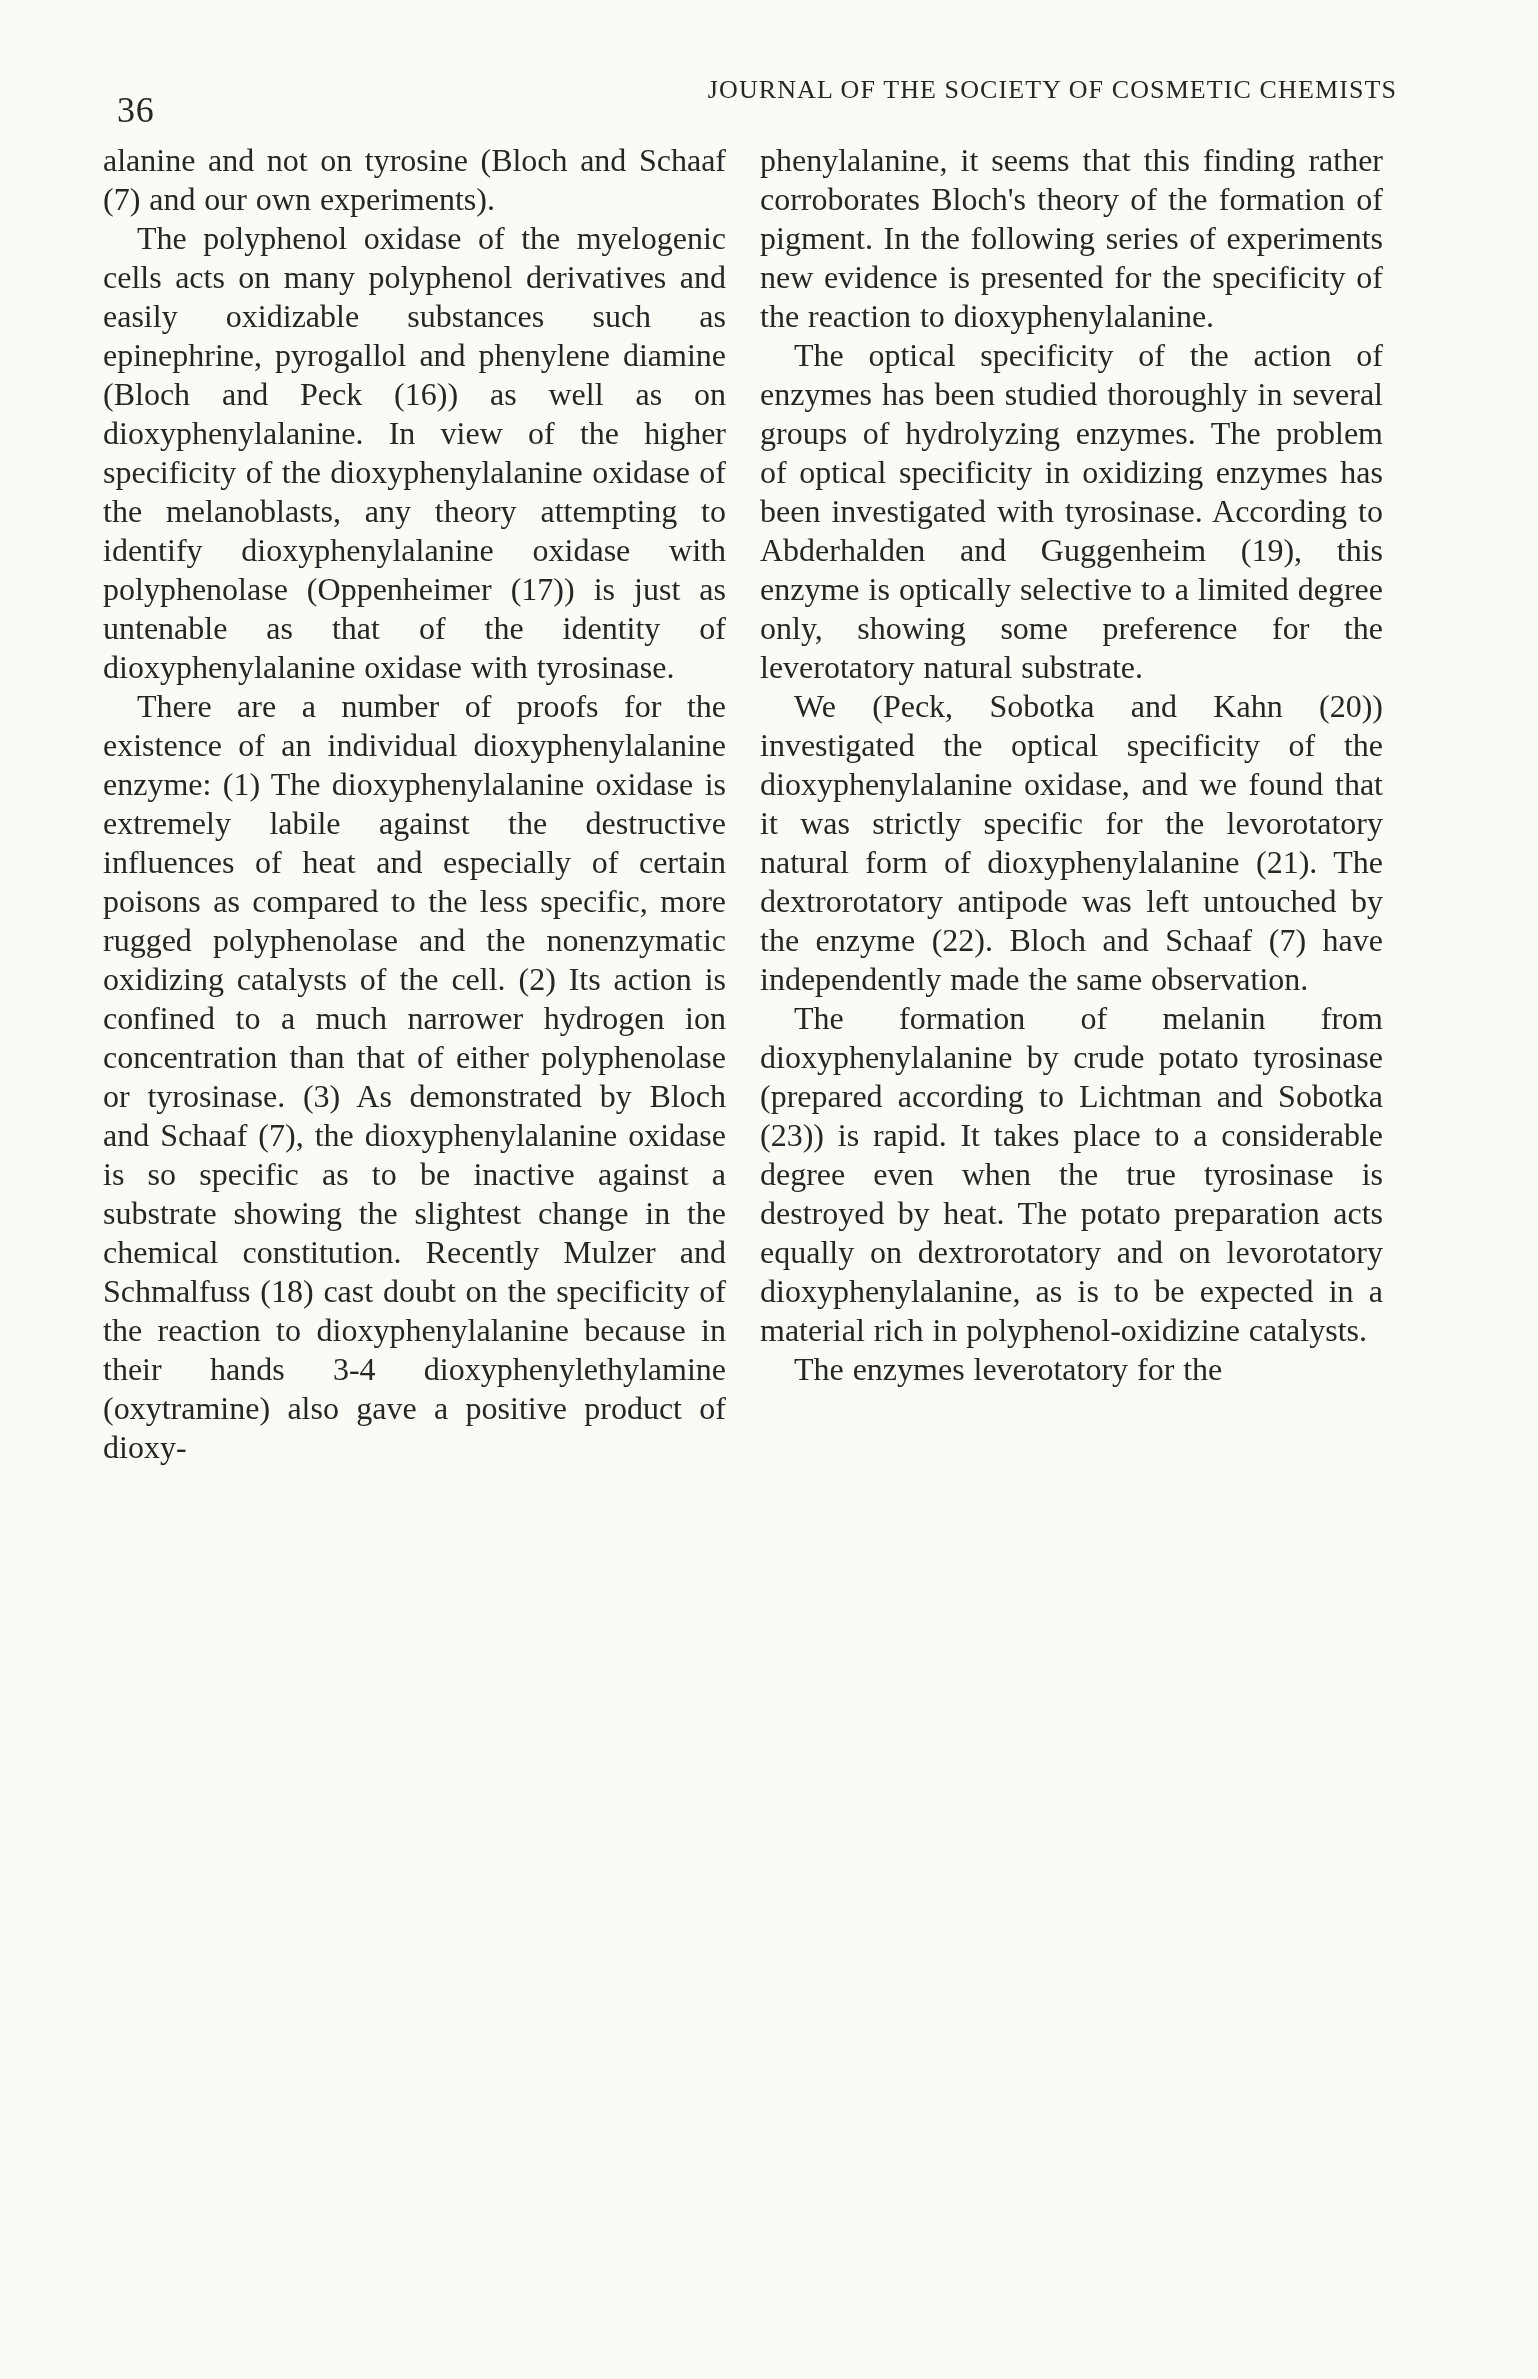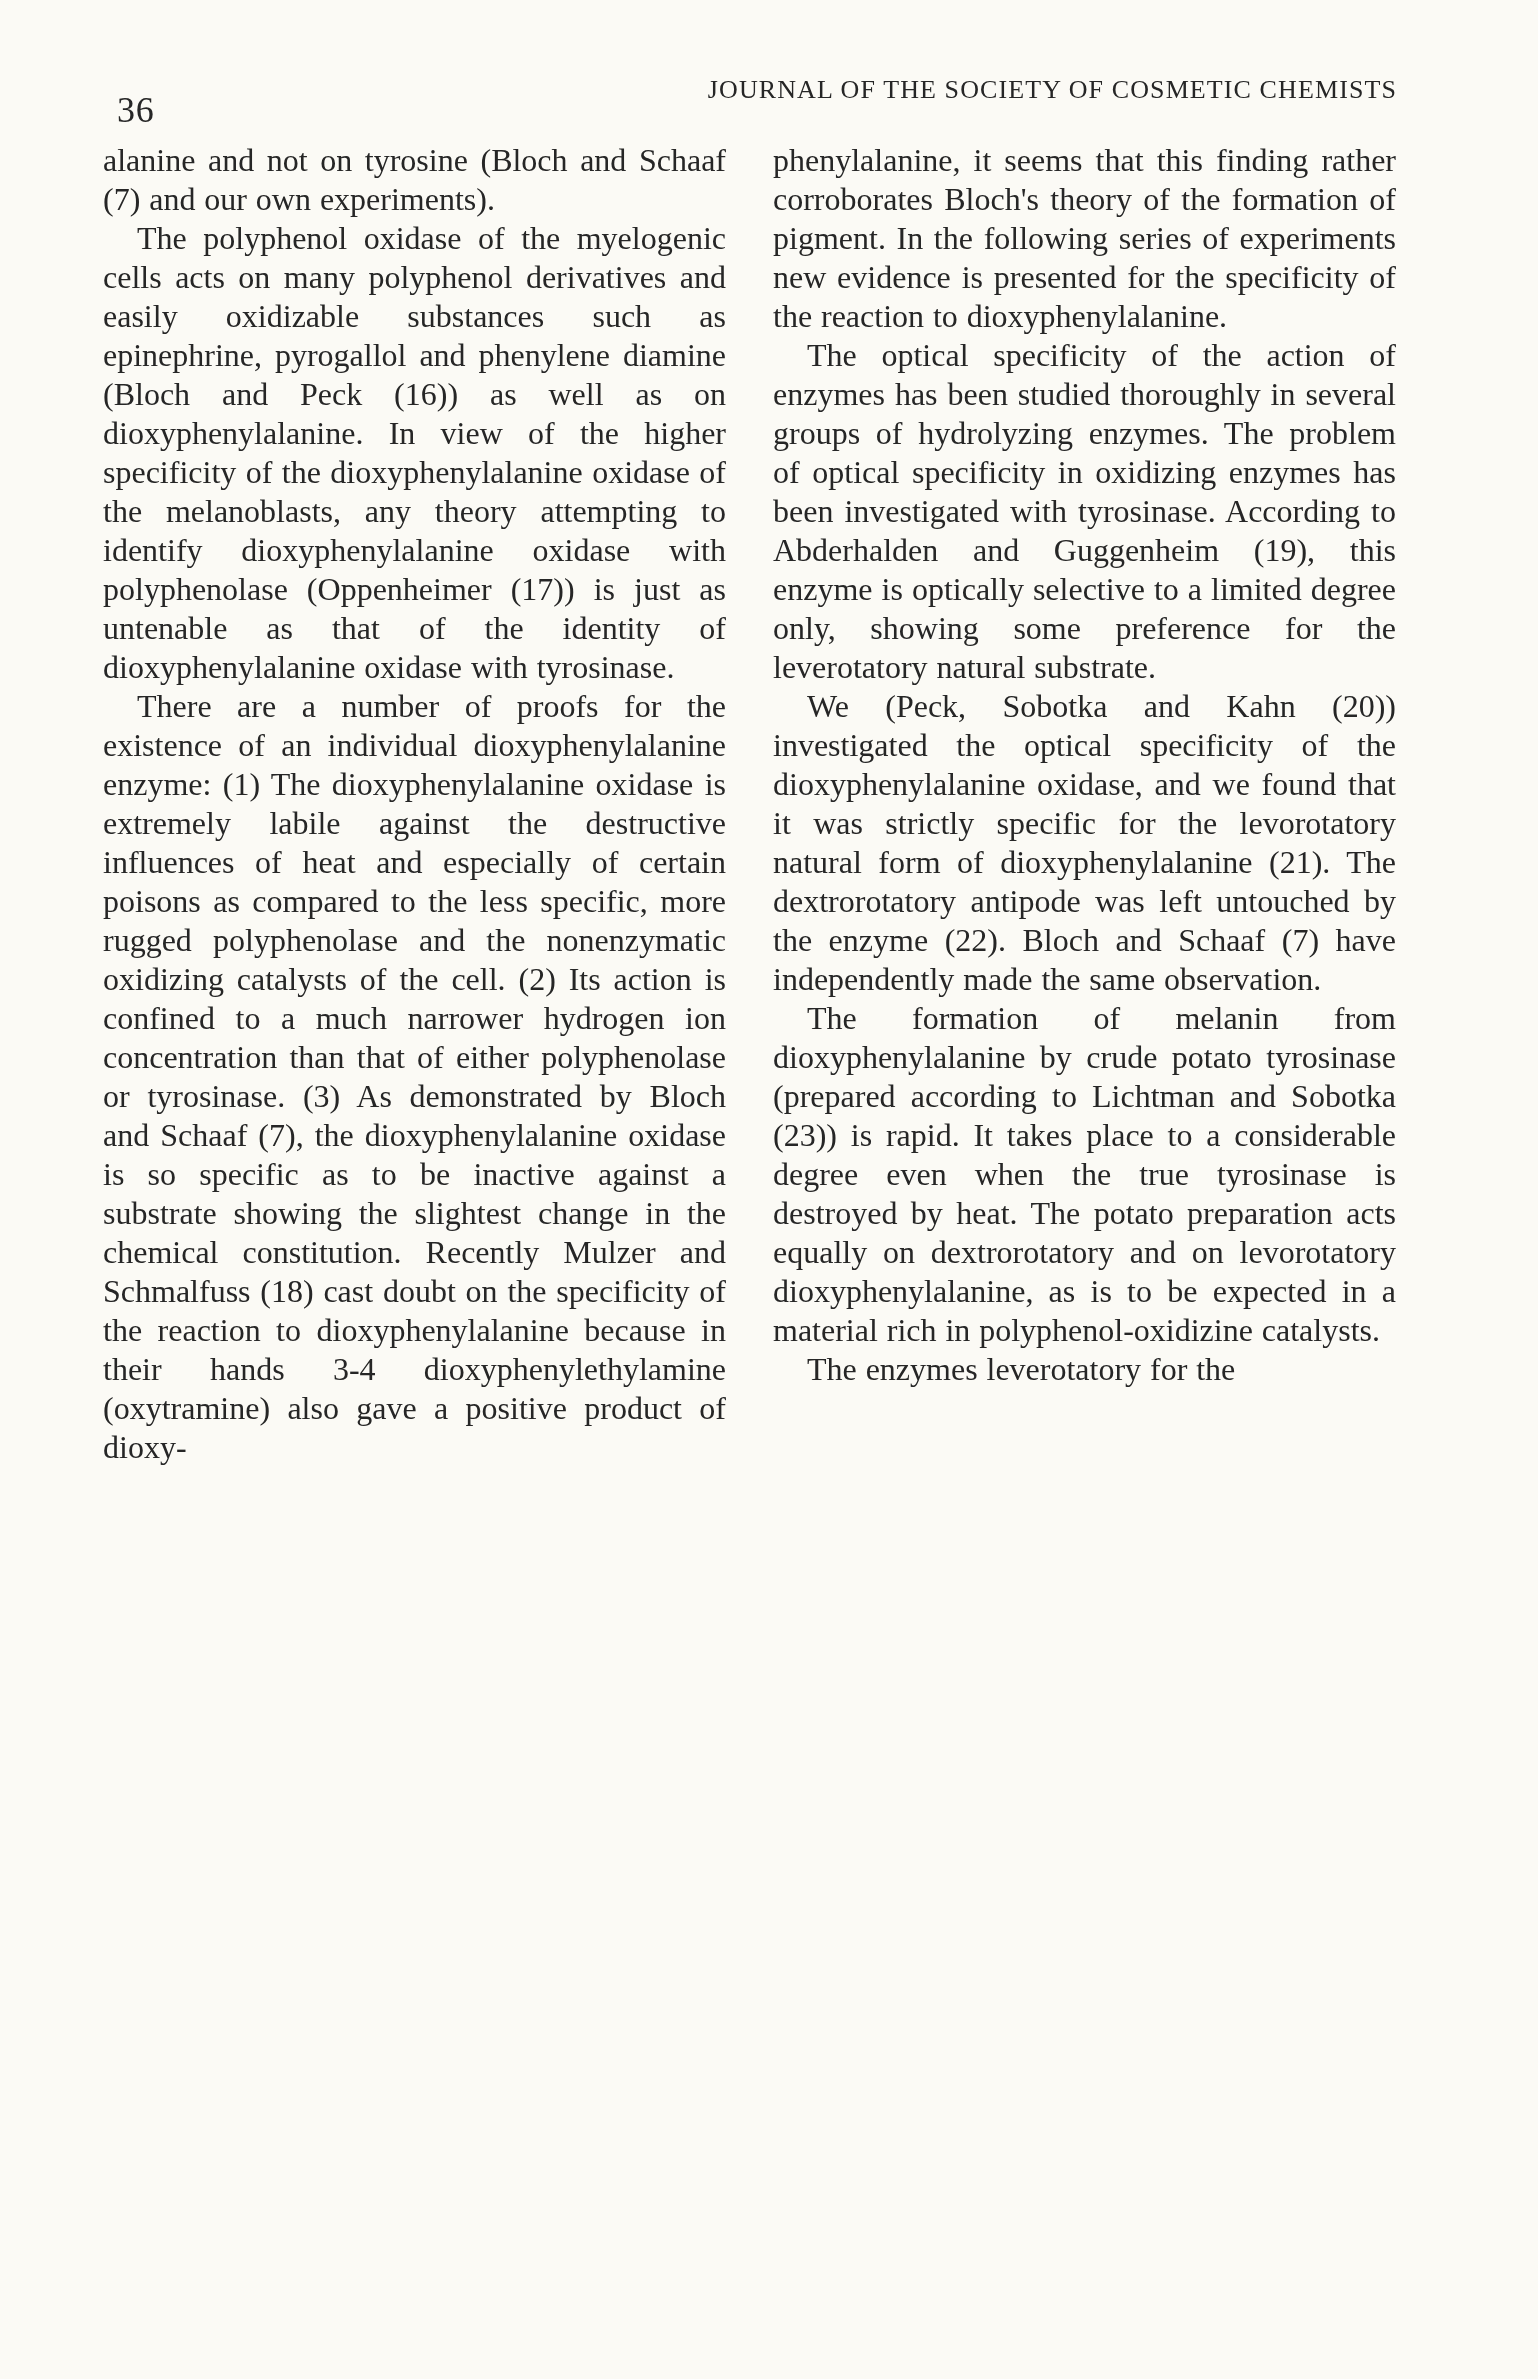--- a/index.html
+++ b/index.html
@@ -39,21 +39,21 @@
     text-align: right;
     font-size: 26px;
     letter-spacing: 1.1px;
     white-space: nowrap;
   }
   .columns {
     position: absolute;
     top: 141px;
     left: 103px;
     display: flex;
-    gap: 47px;
+    gap: 34px;
   }
   .column {
     width: 623px;
     flex: 0 0 623px;
   }
   .column p {
     margin: 0;
     font-size: 32px;
     line-height: 39px;
     text-align: justify;

